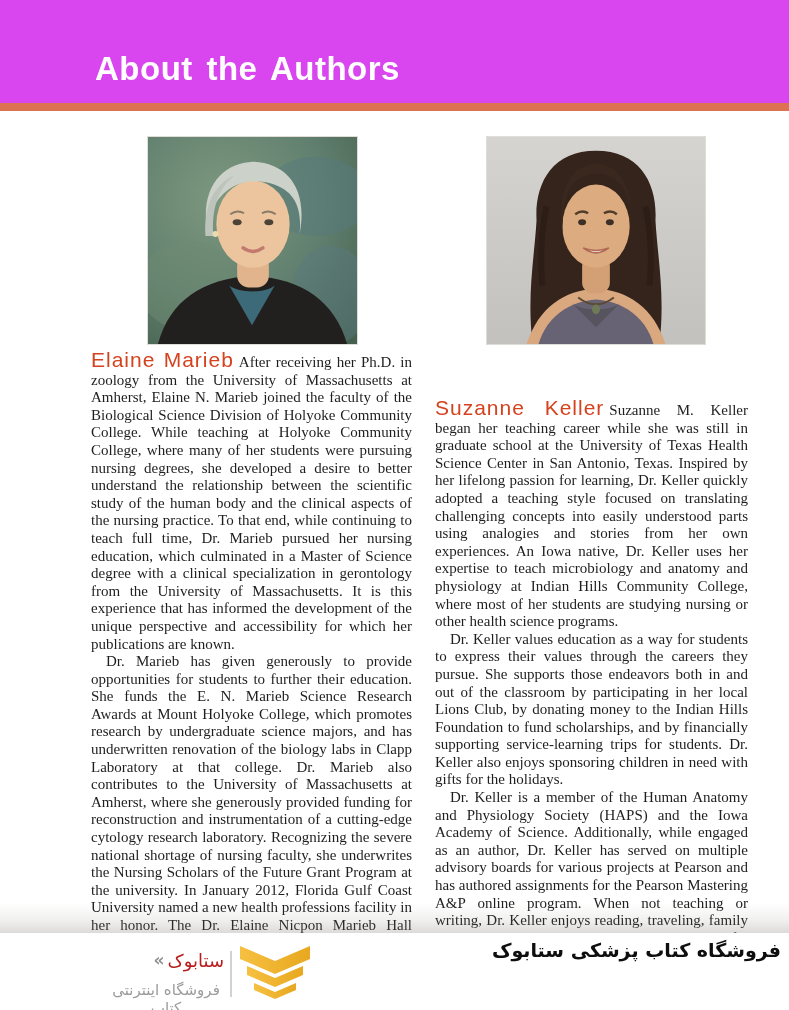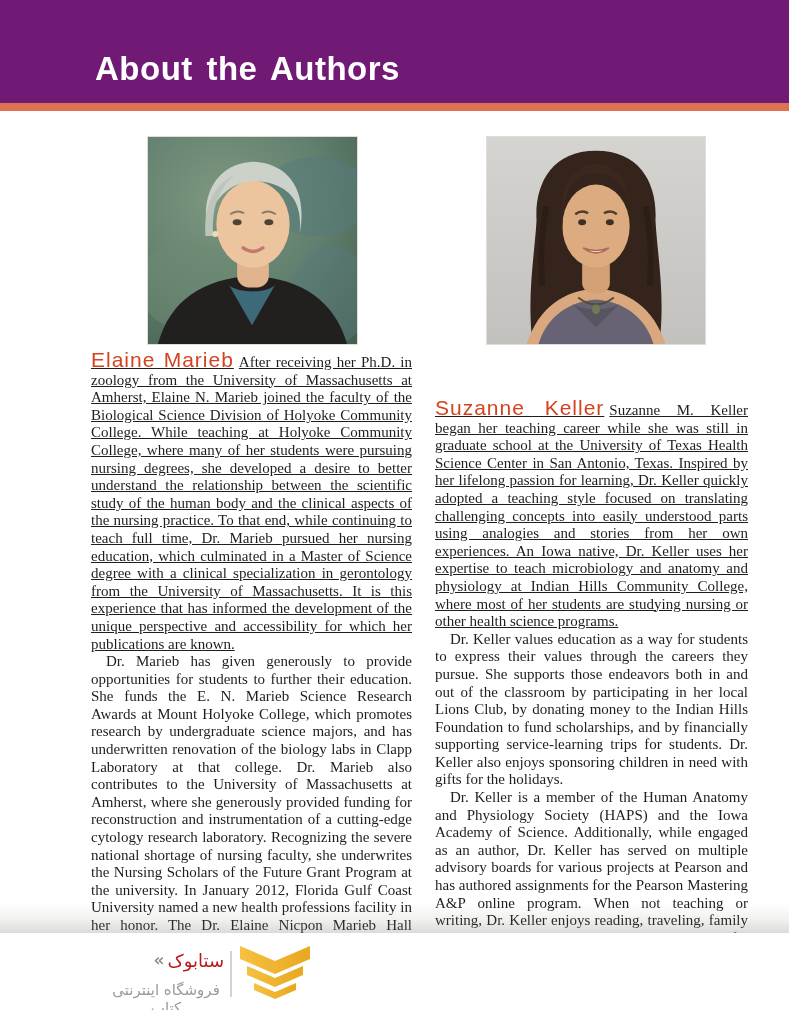--- a/index.html
+++ b/index.html
@@ -2,21 +2,21 @@
 <html><head>
 <meta charset="utf-8">
 <style>
   html,body { margin:0; padding:0; background:#888; }
   .page {
     position:relative; width:789px; height:1010px; margin:0 auto;
     background:#ffffff; overflow:hidden;
     font-family:"Liberation Serif", serif;
   }
   
-  .banner { position:absolute; top:0; left:0; width:789px; height:103px; background:#701a75; }
+  .banner { position:absolute; top:0; left:0; width:789px; height:103px; background:#d946ef; }
   .banner-title {
     position:absolute; left:95px; top:50px; margin:0;
     color:#ffffff; font-family:"Liberation Sans", sans-serif;
     font-weight:bold; font-size:33px; letter-spacing:0.5px; word-spacing:4px;
   }
   .banner-strip { position:absolute; top:103px; left:0; width:789px; height:8px; background:#dc7251; }
 
   
   .photo { position:absolute; top:136px; border:1px solid #e0ddd8; box-sizing:border-box; }
   .photo svg { display:block; width:100%; height:100%; }
@@ -24,21 +24,21 @@
   .photo-right { left:486px; width:220px; height:209px; }
 
   
   .col {
     position:absolute; top:349px; text-align:justify;
     font-size:15px; line-height:17.6px; color:#1e1e1e;
   }
   .col-left  { left:91px;  width:321px; }
   .col-right { left:435px; width:313px;margin-top:48px; }
   .col p { margin:0; text-indent:15px; }
-  .col p.first { text-indent:0;text-decoration:underline; }
+  .col p.first { text-indent:0; }
   .author-name {
     font-family:"Liberation Sans", sans-serif; font-size:21px; font-weight:500;
     color:#d5421e; letter-spacing:1px; margin-right:5px; line-height:1;
   }
 
   
   .page-edge {
     position:absolute; left:0; top:903px; width:789px; height:30px;
     background:linear-gradient(to bottom, rgba(120,115,108,0) 0%, rgba(120,115,108,0.10) 55%, rgba(120,115,108,0.26) 100%);
   }
@@ -159,20 +159,21 @@
   <div class="col col-right">
     <p class="first"><span class="author-name">Suzanne Keller</span><span>Suzanne M. Keller began her teaching career while she was still in graduate school at the University of Texas Health Science Center in San Antonio, Texas. Inspired by her lifelong passion for learning, Dr. Keller quickly adopted a teaching style focused on translating challenging concepts into easily understood parts using analogies and stories from her own experiences. An Iowa native, Dr. Keller uses her expertise to teach microbiology and anatomy and physiology at Indian Hills Community College, where most of her students are studying nursing or other health science programs.</span></p>
     <p>Dr. Keller values education as a way for students to express their values through the careers they pursue. She supports those endeavors both in and out of the classroom by participating in her local Lions Club, by donating money to the Indian Hills Foundation to fund scholarships, and by financially supporting service-learning trips for students. Dr. Keller also enjoys sponsoring children in need with gifts for the holidays.</p>
     <p>Dr. Keller is a member of the Human Anatomy and Physiology Society (HAPS) and the Iowa Academy of Science. Additionally, while engaged as an author, Dr. Keller has served on multiple advisory boards for various projects at Pearson and has authored assignments for the Pearson Mastering A&amp;P online program. When not teaching or writing, Dr. Keller enjoys reading, traveling, family gatherings, and relaxing at home under the watchful eyes of her two canine children.</p>
   </div>
 
   <div class="page-edge"></div>
 
   <div class="footer">
 
+    <div class="f-tagline">فروشگاه کتاب پزشکی ستابوک</div>
 
 
     <div class="logo-word">
       <span class="logo-guillemet">«</span>
       <span class="logo-word-text">ستابوک</span>
     </div>
     <div class="logo-sub">فروشگاه اینترنتی کتاب</div>
     <div class="logo-divider"></div>
 
     <div class="logo-chevron">

